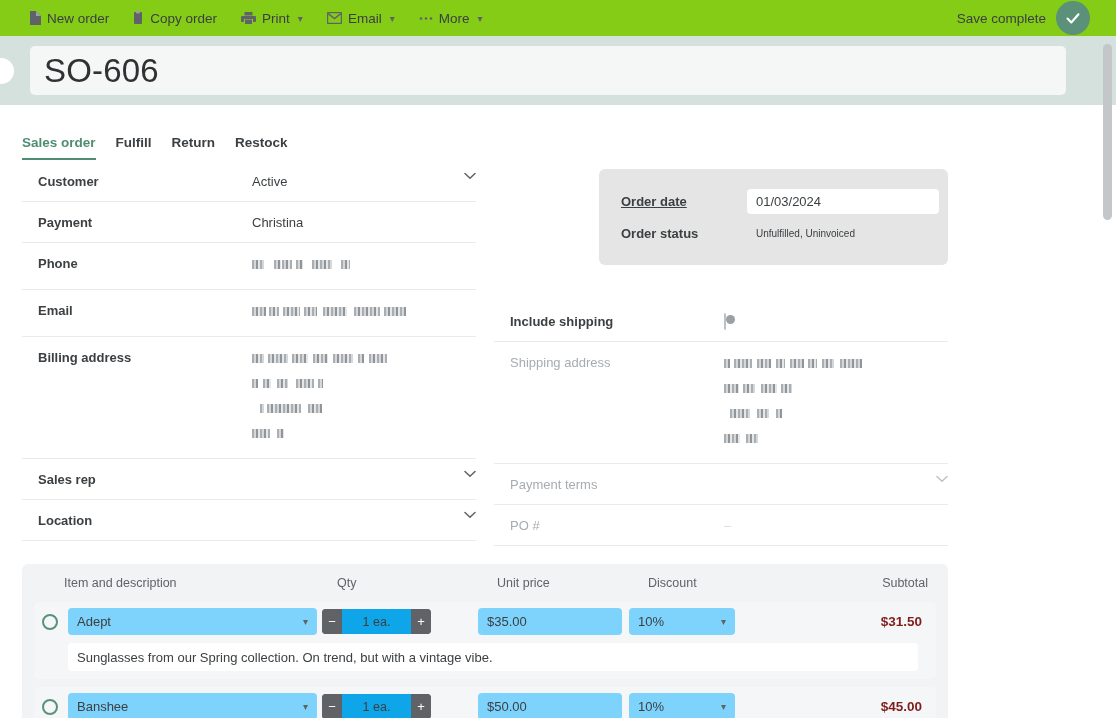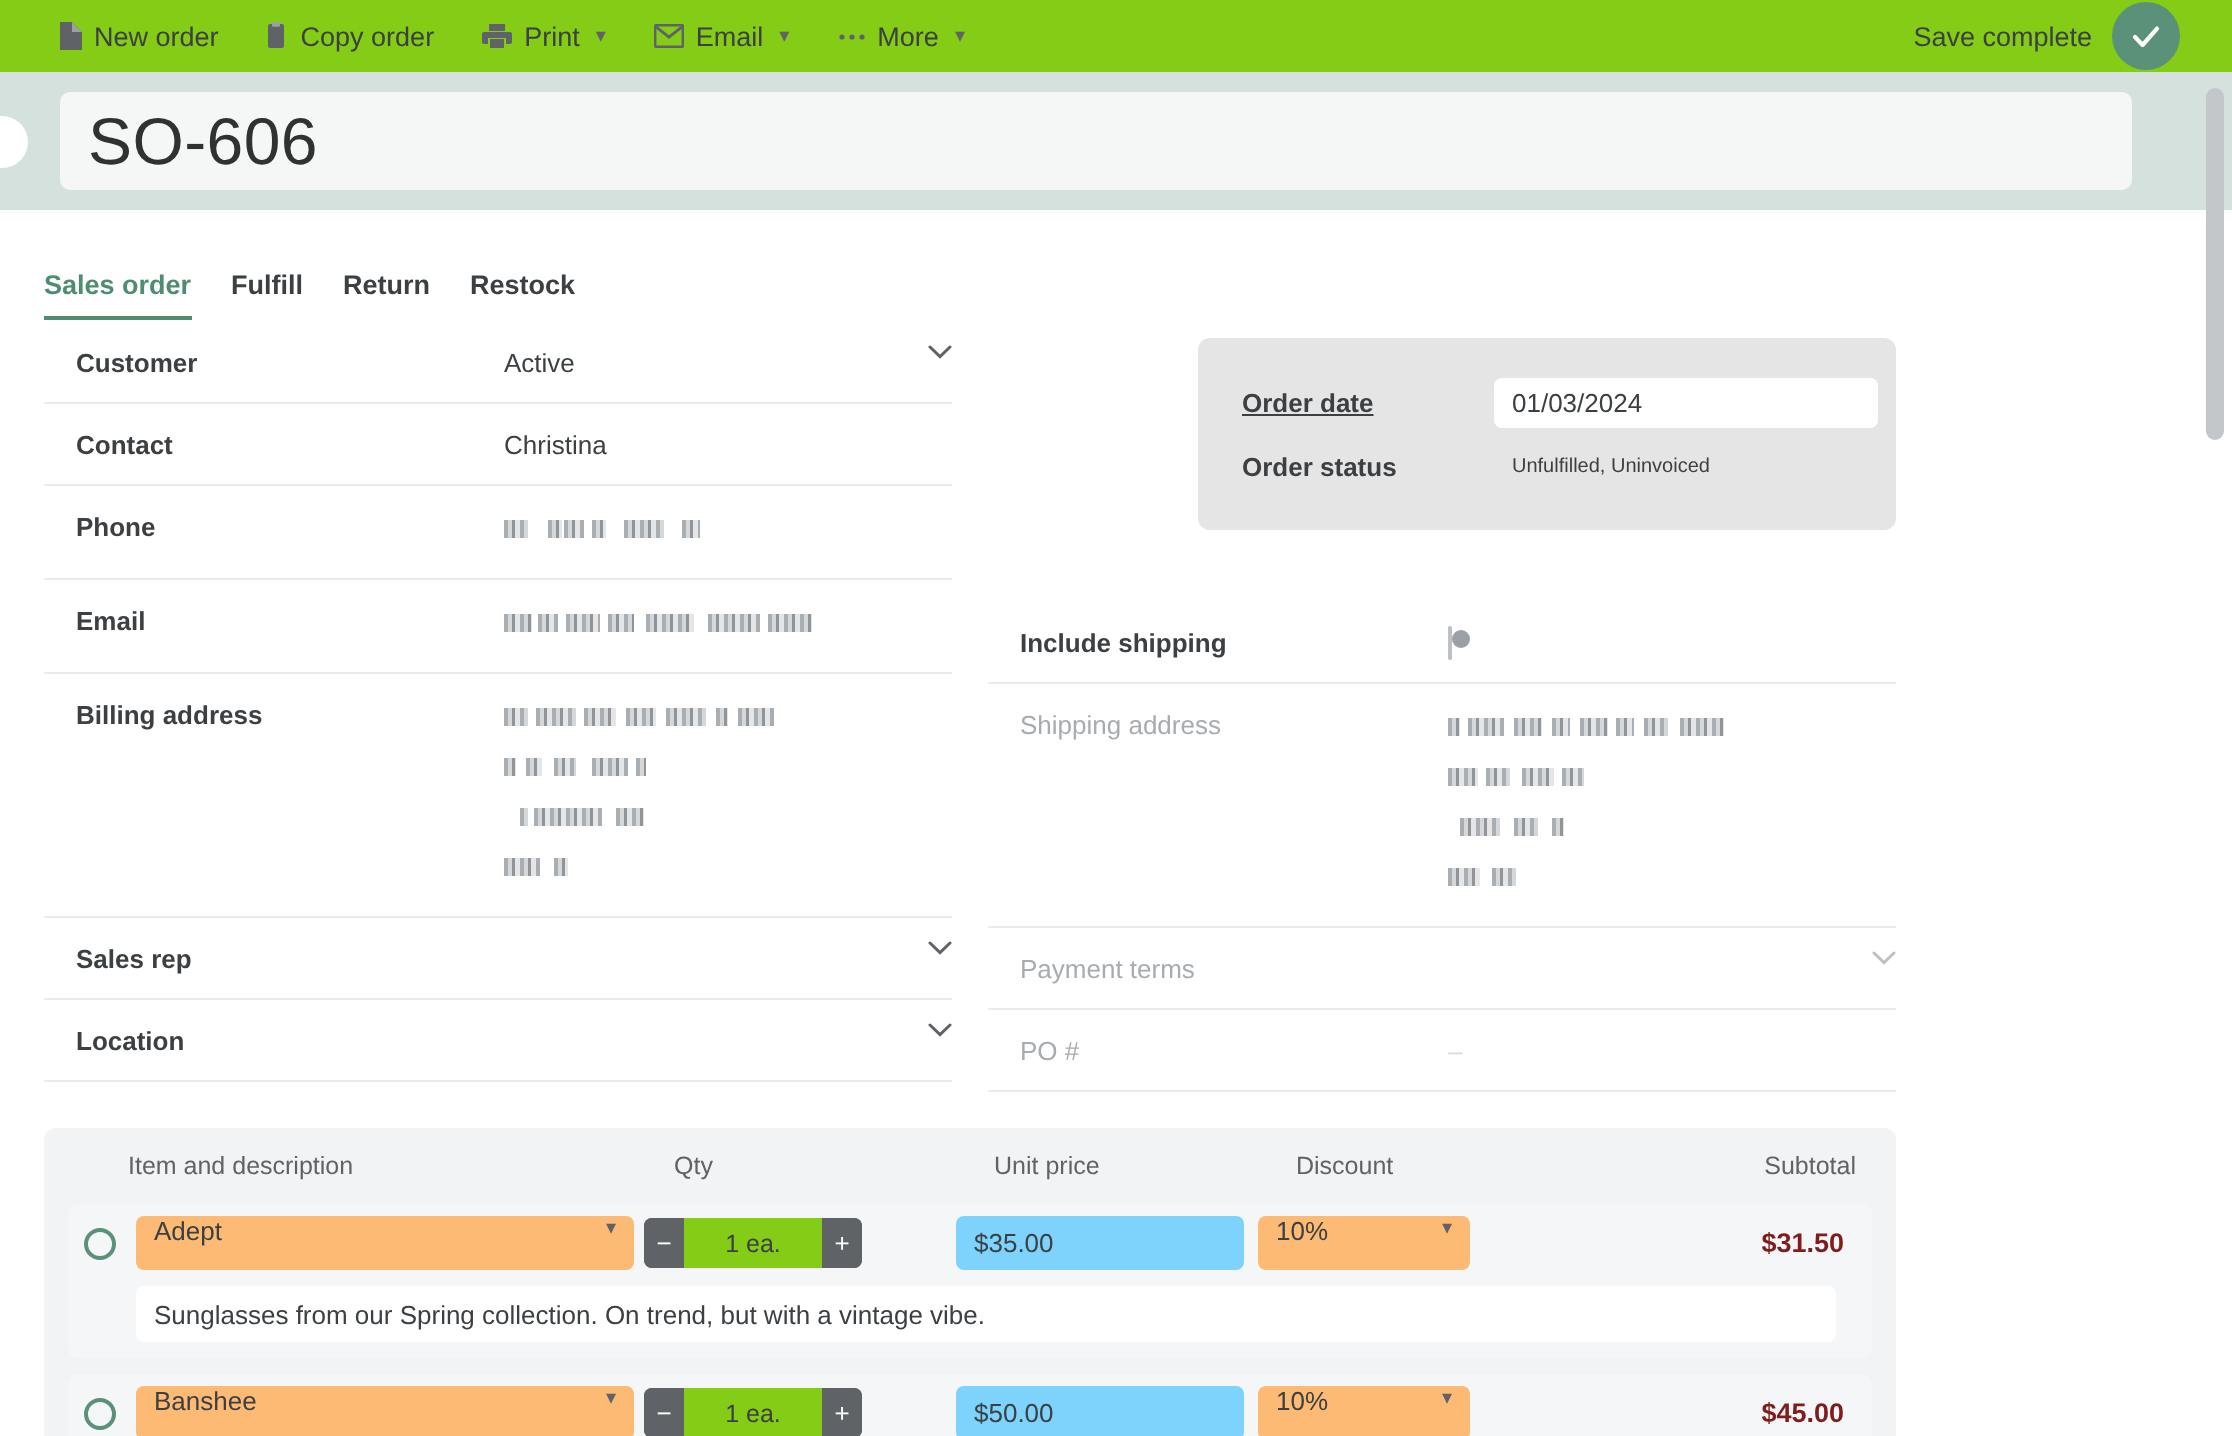--- a/index.html
+++ b/index.html
@@ -160,36 +160,36 @@
   .c-sub  { flex: 1 1 auto; text-align: right; padding-right: 2px; }
 
   .item-block { background:#f5f6f7; border-radius: 5px; margin-bottom: 8px; padding: 6px 6px 8px 6px; }
   .item-row { display:flex; align-items:center; padding-left: 2px; }
   .dot {
     width: 16px; height: 16px; border-radius: 50%;
     border: 2px solid #5a9178; flex:0 0 16px; margin-right: 10px;
     cursor: pointer; background: transparent;
   }
   .sel {
-    width: 249px; height: 27px; background:#fdba74; border:none; border-radius: 4px;
-    display:flex; align-items:flex-start; justify-content:space-between;
+    width: 249px; height: 27px; background:#7dd3fc; border:none; border-radius: 4px;
+    display:flex; align-items:center; justify-content:space-between;
     padding: 0 9px; font-size: 13px; color:#3c4043; cursor:pointer;
   }
   .sel .cv { font-size: 10px; color:#5f6368; }
   .qty-wrap { width:160px; flex:0 0 160px; display:flex; align-items:center; padding-left: 5px; }
   .stepper {
     display:flex; align-items:stretch; height: 25px;
     border-radius: 4px; overflow:hidden; background:#5f6368;
   }
   .step-btn {
     width: 20px; display:flex; align-items:center; justify-content:center;
     color:#fff; font-size: 13px; cursor:pointer; background:#5f6368;
   }
   .qty-val {
-    width: 69px; background:#84cc16; border:none;
+    width: 69px; background:#0ea5e9; border:none;
     text-align:center; font-family:"Liberation Sans", sans-serif;
     font-size: 12.5px; color:#3c4043;
   }
   .price-box {
     width: 144px; height: 27px; background:#7dd3fc; border:none; border-radius:4px;
     font-family:"Liberation Sans", sans-serif; font-size:13px; color:#3c4043;
     padding: 0 9px;
   }
   .price-cell { width:151px; flex:0 0 151px; padding-left: 1px; }
   .disc-cell  { width:153px; flex:0 0 153px; padding-left: 1px; }
@@ -309,21 +309,21 @@
         <div class="row-label">Customer</div>
         <div class="row-value">Active</div>
         <div class="row-chev">
           <svg width="12" height="8" viewBox="0 0 12 8">
               <path d="M1 1.5L6 6.3l5-4.8" fill="none" stroke="currentColor" stroke-width="1.5" stroke-linecap="round"></path>
             </svg>
         </div>
       </div>
 
       <div class="row">
-        <div class="row-label">Contact</div>
+        <div class="row-label">Payment</div>
         <div class="row-value">Christina</div>
       </div>
 
       <div class="row">
         <div class="row-label">Phone</div>
         <div class="row-value">
           <span class="redact">
             <span class="ln"><i style="width:12px"></i><i style="width:7px;margin-left:9px"></i><i style="width:10px"></i><i style="width:7px;margin-left:3px"></i><i style="width:20px;margin-left:8px"></i><i style="width:9px;margin-left:8px"></i></span>
           </span>
         </div>

